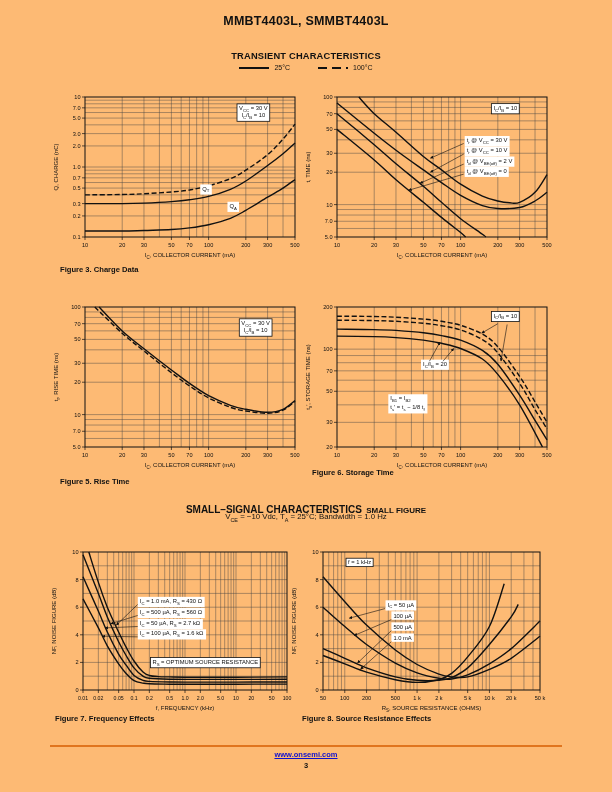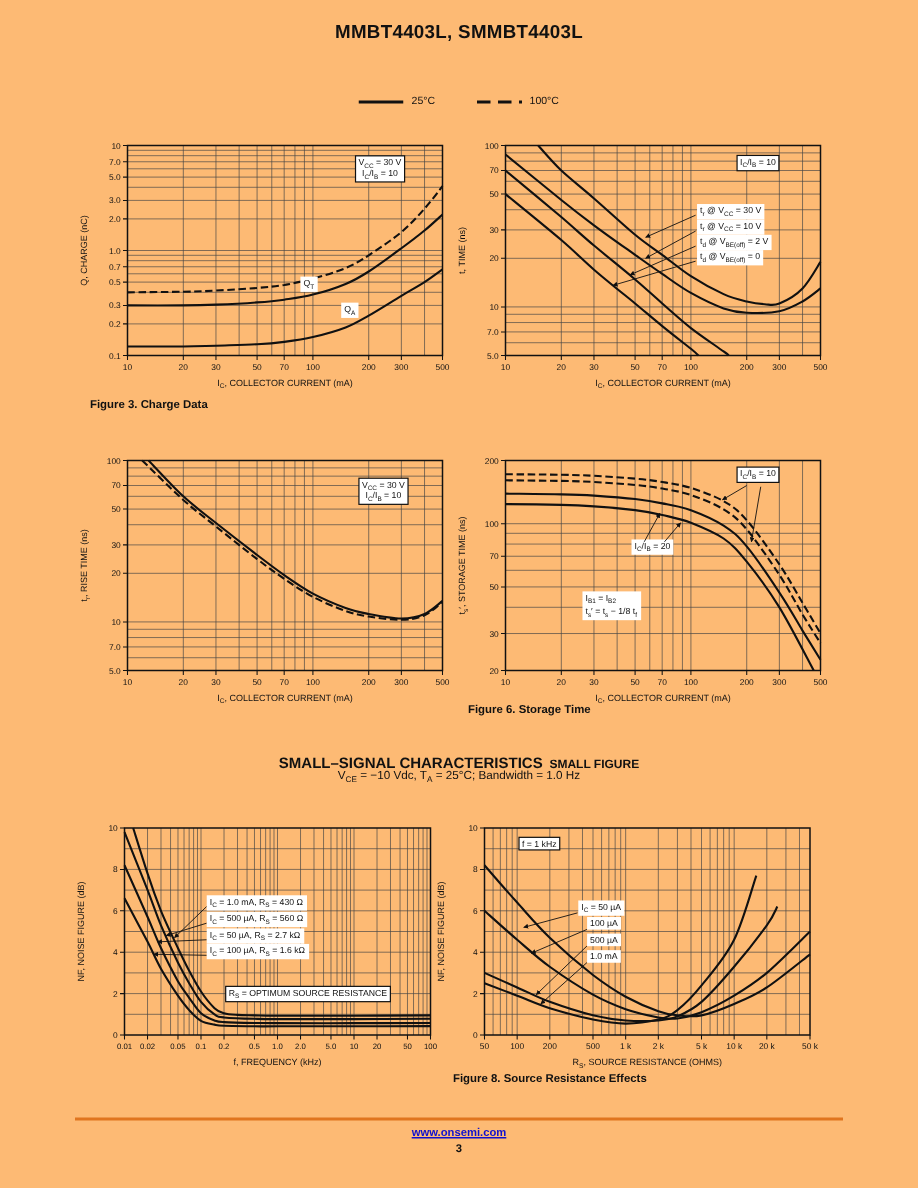--- a/index.html
+++ b/index.html
@@ -26,20 +26,21 @@
   .footer-rule{position:absolute;top:745px;left:50px;width:512px;height:2px;background:var(--accent,#E0751F);}
   .footer-link{top:750px;font-size:7.5px;font-weight:bold;}
   .footer-link a{color:var(--link,#1010D0);text-decoration:underline;cursor:pointer;}
   .footer-num{top:761px;font-size:7.5px;font-weight:bold;}
 </style>
 </head>
 <body>
 
 <div class="page">
   <div class="centered doc-title">MMBT4403L, SMMBT4403L</div>
+  <div class="centered sec1">TRANSIENT CHARACTERISTICS</div>
 
   <div class="centered legend">
     <span class="leg-item">
       <svg width="30" height="6">
           <line x1="0" y1="3" x2="30" y2="3" stroke="#111" stroke-width="2"></line>
         </svg>
       <span>25°C</span>
     </span>
     <span class="leg-item">
       <svg width="30" height="6">
@@ -374,20 +375,21 @@
           <rect x="89.31841278076172" y="93.2586181640625" width="39.109375" height="19.20000305175781" fill="#fff"></rect>
           <text x="91.31841659487671" y="99.45861561181525" text-anchor="start" font-size="5.8" fill="#111"><tspan x="91.31841659487671" dy="0"><tspan font-size="100%">I</tspan><tspan dy="1.8" font-size="74%">B1</tspan><tspan dy="-1.8" font-size="100%"> = I</tspan><tspan dy="1.8" font-size="74%">B2</tspan></tspan><tspan x="91.31841659487671" dy="7.2"><tspan font-size="100%">t</tspan><tspan dy="1.8" font-size="74%">s</tspan><tspan dy="-1.8" font-size="100%">′ = t</tspan><tspan dy="1.8" font-size="74%">s</tspan><tspan dy="-1.8" font-size="100%"> − 1/8 t</tspan><tspan dy="1.8" font-size="74%">f</tspan></tspan></text>
           <line x1="198.81290334270076" y1="22.68609708068921" x2="182.64938145213785" y2="32.1921300700002" stroke="#111" stroke-width="0.6" marker-end="url(#arrfigure6)"></line>
           <line x1="208.15083270692847" y1="23.491423125161987" x2="201.94081713284368" y2="60.21026005923704" stroke="#111" stroke-width="0.6" marker-end="url(#arrfigure6)"></line>
           <line x1="130.47925818013874" y1="60.21026005923704" x2="140.90168232642486" y2="41.25367621913197" stroke="#111" stroke-width="0.6" marker-end="url(#arrfigure6)"></line>
           <line x1="143.9699840439081" y1="60.21026005923704" x2="154.74212060562542" y2="47.53920706338741" stroke="#111" stroke-width="0.6" marker-end="url(#arrfigure6)"></line>
         </g>
       </svg></div>
 
   <div class="cap" id="cap3">Figure 3. Charge Data</div>
+  <div class="cap" id="cap5">Figure 5. Rise Time</div>
   <div class="cap" id="cap6">Figure 6. Storage Time</div>
 
   <div class="centered sec2">
     <span class="big">SMALL–SIGNAL CHARACTERISTICS</span>
     <span class="small">SMALL FIGURE</span>
   </div>
   <div class="centered sec2sub">V<sub>CE</sub> = −10 Vdc, T<sub>A</sub> = 25°C; Bandwidth = 1.0 Hz</div>
 
   <div class="chart" id="c7"><svg width="258" height="176">
         <defs>
@@ -592,20 +594,21 @@
           <text x="108.38958141037821" y="82.58999999999999" text-anchor="start" font-size="5.8" fill="#111"><tspan font-size="100%">500 µA</tspan></text>
           <rect x="106.38957977294922" y="87.42999725341797" width="22.497879028320312" height="8.4" fill="#fff"></rect>
           <text x="108.38958141037821" y="93.63" text-anchor="start" font-size="5.8" fill="#111"><tspan font-size="100%">1.0 mA</tspan></text>
           <line x1="100.01371724186177" y1="62.57999999999999" x2="64.1649801386059" y2="72.24" stroke="#111" stroke-width="0.6" marker-end="url(#arrfigure8)"></line>
           <line x1="106.31757995219553" y1="73.62" x2="69.20197894083341" y2="89.49" stroke="#111" stroke-width="0.6" marker-end="url(#arrfigure8)"></line>
           <line x1="106.31757995219553" y1="84.66000000000001" x2="72.5117707580556" y2="117.08999999999999" stroke="#111" stroke-width="0.6" marker-end="url(#arrfigure8)"></line>
           <line x1="106.31757995219553" y1="95.7" x2="75.5058416511672" y2="123.3" stroke="#111" stroke-width="0.6" marker-end="url(#arrfigure8)"></line>
         </g>
       </svg></div>
 
+  <div class="cap" id="cap7">Figure 7. Frequency Effects</div>
   <div class="cap" id="cap8">Figure 8. Source Resistance Effects</div>
 
   <div class="footer-rule"></div>
   <div class="centered footer-link">
     <a>www.onsemi.com</a>
   </div>
   <div class="centered footer-num">3</div>
 </div>
 
 </body></html>

